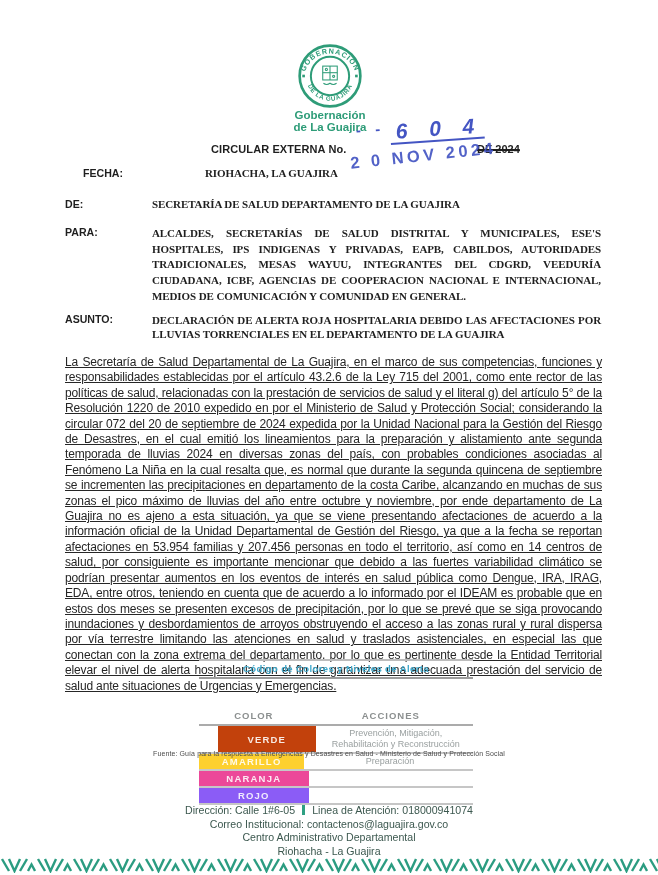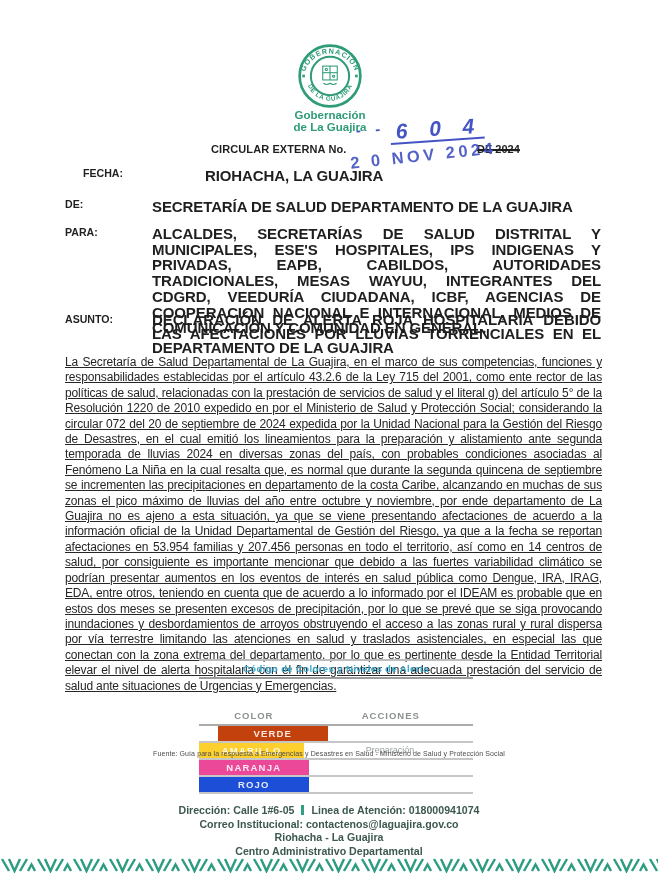--- a/index.html
+++ b/index.html
@@ -17,21 +17,21 @@
 
   .hand-number{position:absolute;left:356px;top:117px;color:#4455c3;transform:rotate(-4deg);white-space:nowrap;}
   .hand-number .dashes{font-size:15px;letter-spacing:5px;font-weight:700;vertical-align:6px;}
   .hand-number .num{font-size:21px;font-weight:600;font-style:italic;letter-spacing:8px;
                     border-bottom:2.5px solid #4455c3;padding:0 2px 0 6px;}
   .date-stamp{position:absolute;left:350px;top:146px;color:#4455c3;opacity:.92;
               font-size:16.5px;font-weight:700;letter-spacing:3.5px;transform:rotate(-6deg);white-space:nowrap;}
 
   
   .label{position:absolute;left:65px;font-weight:700;font-size:10.6px;}
-  .value{position:absolute;font-weight:700;font-size:15px;letter-spacing:-.1px;}
+  .value{position:absolute;font-weight:700;font-size:11px;letter-spacing:-.1px;font-family:Liberation Serif, serif;}
   #fecha-label{top:167px;padding-left:18px;}  #fecha-value{top:167px;left:205px;}
   #de-label{top:198px;}     #de-value{top:198px;left:152px;}
   #para-label{top:226px;}   #para-value{top:226px;left:152px;width:449px;text-align:justify;line-height:15.7px;}
   #asunto-label{top:313px;} #asunto-value{top:313px;left:152px;width:449px;text-align:justify;line-height:14px;}
 
   
   .body-par{position:absolute;left:65px;top:355px;width:537px;text-align:justify;
             font-size:12px;line-height:15.4px;letter-spacing:-.15px;color:#262626;text-decoration:underline;}
 
   
@@ -47,21 +47,21 @@
   .color-cell{width:40%;display:flex;align-items:center;justify-content:center;
               color:rgba(255,255,255,.88);font-weight:700;letter-spacing:1.2px;border-right:3px solid #ffffff;}
   .action-cell{width:60%;display:flex;align-items:center;justify-content:center;text-align:center;
                color:#9aa0a0;font-size:9px;line-height:11px;padding:2px 4px;}
 
   .source-note{position:absolute;left:0;top:750px;width:100%;text-align:center;
                font-size:7px;color:#4c4c4c;letter-spacing:.1px;}
 
   
   .footer{position:absolute;left:0;top:804px;width:100%;text-align:center;
-          color:#3c584f;font-weight:700;font-size:10.6px;line-height:13.6px;}
+          color:#3c584f;font-weight:400;font-size:10.6px;line-height:13.6px;}
   .sep-bar{display:inline-block;width:3px;height:10px;background:#2fa083;margin:0 7px;vertical-align:-1px;}
 
   .zigzag{position:absolute;left:0;bottom:2px;width:658px;height:16px;}
 </style>
 </head>
 <body>
 
 <div class="page">
 
   <svg class="seal" viewBox="0 0 100 100">
@@ -119,46 +119,47 @@
 
   <div class="alert-table">
     <div class="t-title">Código de Colores y Niveles de Alerta</div>
     <div class="t-head">
       <div class="cell c1">COLOR</div>
       <div class="cell c2">ACCIONES</div>
     </div>
     <div id="alert-rows">
     <div class="t-row">
       <div class="color-cell" style="background: #c2410c; margin-left: 19px;">VERDE</div>
+      <div class="action-cell">Prevención, Mitigación, Rehabilitación y Reconstrucción</div>
     </div>
 
     <div class="t-row">
       <div class="color-cell" style="background: rgb(253, 208, 47);">AMARILLO</div>
       <div class="action-cell">Preparación</div>
     </div>
 
     <div class="t-row">
       <div class="color-cell" style="background: #ec4899;">NARANJA</div>
     </div>
 
     <div class="t-row">
-      <div class="color-cell" style="background: #1d4ed8;">ROJO</div>
+      <div class="color-cell" style="background: #8b5cf6;">ROJO</div>
     </div>
   </div>
   </div>
 
   <div class="source-note">Fuente: Guía para la respuesta a Emergencias y Desastres en Salud - Ministerio de Salud y Protección Social</div>
 
   <div class="footer">
     <div>
       <span>Dirección: Calle 1#6-05</span><span class="sep-bar"></span><span>Linea de Atención: 018000941074</span>
     </div>
     <div>Correo Institucional: contactenos@laguajira.gov.co</div>
+    <div>Centro Administrativo Departamental</div>
     <div>Riohacha - La Guajira</div>
-    <div>Centro Administrativo Departamental</div>
   </div>
 
   <svg class="zigzag" viewBox="0 0 658 16" preserveAspectRatio="none">
     <defs>
       <pattern id="zz" width="36" height="16" patternUnits="userSpaceOnUse">
         <g stroke="#2b9c81" stroke-width="2.4" fill="none">
           <path d="M 2,2 L 9,14"></path>
           <path d="M 9,2 L 14.5,14 L 20,2"></path>
           <path d="M 20,14 L 27,2"></path>
           <path d="M 28,14 L 31.5,7.5 L 35,14"></path>

